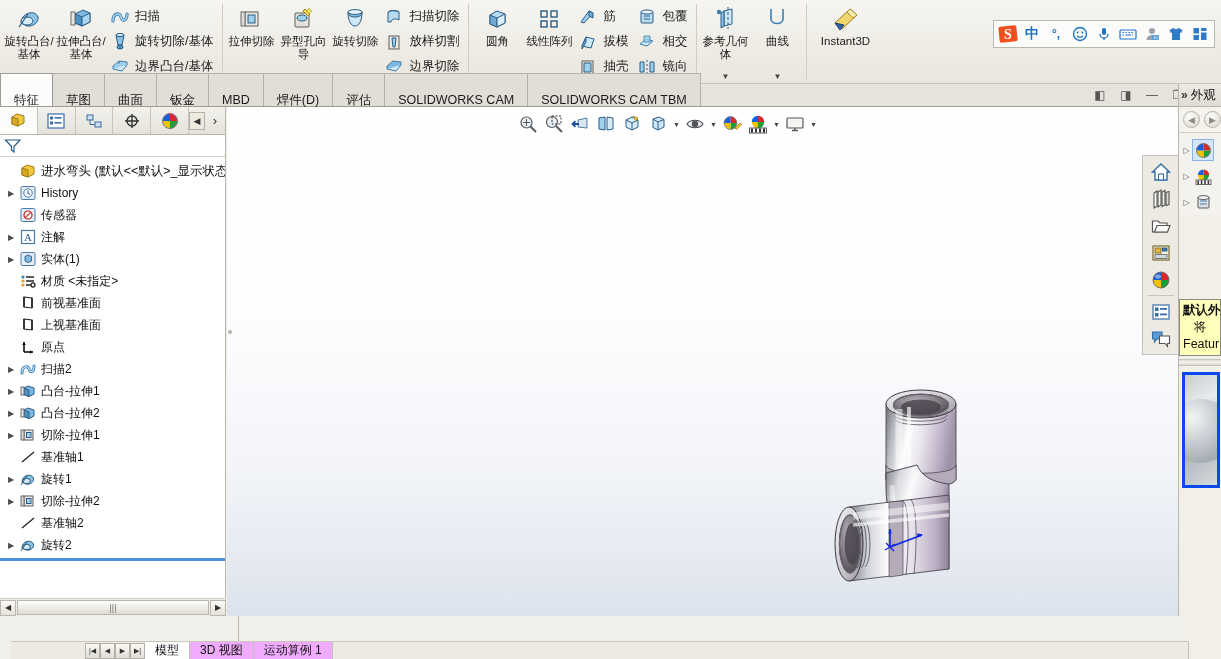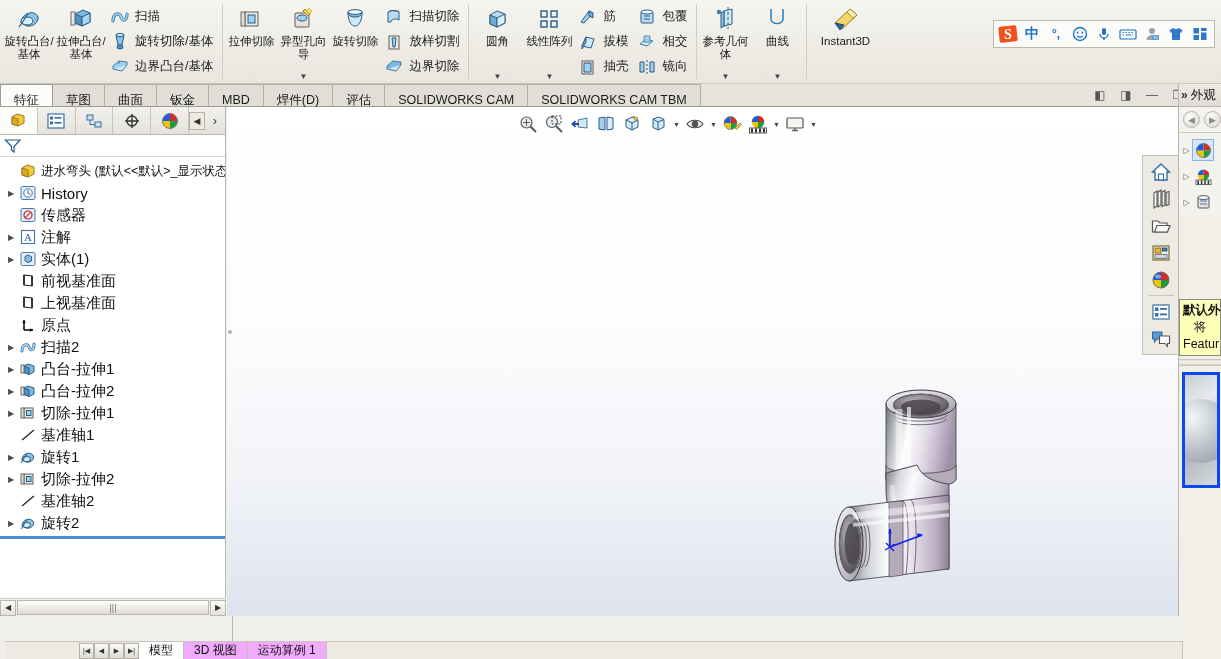--- a/index.html
+++ b/index.html
@@ -52,21 +52,21 @@
   }
   .ime-bar .it { width: 24px; height: 24px; display:flex; align-items:center;justify-content:center; cursor:default;}
 
   
   .tabstrip {
     position: absolute; left: 0; top: 84px; width: 1221px; height: 23px;
     background: #e5e3db; display: flex; align-items: flex-end;
     border-bottom: 1px solid #9e9c93;
   }
   .tab {
-    height: 22px; line-height: 21px; padding: 5px 13px; font-size: 12.5px;
+    height: 22px; line-height: 21px; padding: 16px 13px; font-size: 12.5px;
     background: #e0ded6; border: 1px solid #b2b0a7; border-bottom: none;
     margin-right: -1px; cursor: default; color: #1a1a1a; white-space: nowrap;
   }
   .tab.active { background: #fcfcfa; border-color: #9e9c93; position: relative; z-index: 3; }
   .tab-spacer { flex: 1; }
   .win-btns { display: flex; align-items: center; height: 22px; padding-right: 4px; }
   .win-btns .wb {
     width: 26px; height: 20px; display:flex; align-items:center; justify-content:center;
     color:#555; font-size: 12px; cursor: default;
   }
@@ -91,21 +91,21 @@
     border:1px solid #b3b1a8; background:#eceade; font-size:9px; color:#333; cursor:default;}
   .lp-nav-ch { width:16px;height:20px;display:flex;align-items:center;justify-content:center;font-size:13px;color:#333;cursor:default;}
   .filter-row {
     height: 22px; border-bottom: 1px solid #d4d2c9; display: flex; align-items: center;
     padding-left: 4px; background: #fff;
   }
   .tree { flex: 1; overflow: hidden; padding-top: 3px; background:#fff; position:relative;}
   .trow { height: 22px; display: flex; align-items: center; padding-left: 4px; cursor: default; white-space: nowrap;}
   .texp { width: 14px; text-align: center; font-size: 8px; color: #4d4d4d; flex:none;}
   .ticon { width: 20px; height: 18px; display:flex; align-items:center; justify-content:center; flex:none; margin-right:3px;}
-  .tlabel { font-size: 15px; color: #111; }
+  .tlabel { font-size: 12px; color: #111; }
   .tree-root .tlabel { font-size: 12.5px; }
   .tree-bottom-bar { height:3px; background:#4a90d9; margin-top:2px; }
   .lp-scroll {
     position:absolute; left:0; bottom:0; width:226px; height:18px;
     background:#efeee8; border-top:1px solid #cfcdc4; display:flex; align-items:center;
   }
   .lp-scroll .arr { width:16px;height:16px;display:flex;align-items:center;justify-content:center;font-size:8px;color:#333;
     border:1px solid #b9b7ae; background:linear-gradient(to bottom,#fbfaf7,#e4e2da); cursor:default;}
   .lp-scroll .thumb { flex:1; height:15px; margin:0 1px;
     background:linear-gradient(to bottom,#fdfdfb,#dedcd4); border:1px solid #b9b7ae;
@@ -170,21 +170,21 @@
     background: linear-gradient(145deg,#c9cdd2 0%, #e9ebee 30%, #aeb4bb 60%, #d7dade 100%);
     position: relative; overflow:hidden;
   }
   .rp-thumb .sphere {
     position:absolute; left:-16px; top:24px; width:64px; height:64px; border-radius:50%;
     background: radial-gradient(circle at 36% 30%, #f3f5f7 0%, #c3c8ce 45%, #8d949c 100%);
   }
 
   
   .bottomarea {
-    position:absolute; left:5px; top:616px; width:1178px; height:43px; background:#f0efe9;
+    position:absolute; left:11px; top:616px; width:1178px; height:43px; background:#f0efe9;
   }
   .vsplit { position:absolute; left:227px; top:0; width:1px; height:25px; background:#b8b6ad;}
   .doctabs {
     position:absolute; left:0; top:25px; width:1178px; height:18px;
     display:flex; align-items:stretch; background:#eceae2; border-top:1px solid #c8c6bd;
   }
   .navbtns { display:flex; align-items:center; margin-left:74px; }
   .navbtns .nv { width:15px;height:16px; border:1px solid #b3b1a8;
     background:linear-gradient(to bottom,#fbfaf7,#dedcd4);
     display:flex;align-items:center;justify-content:center;font-size:7px;color:#333;cursor:default;}
@@ -635,20 +635,35 @@
         <span class="texp">▶</span>
         <span class="ticon">
           <svg width="18" height="16" viewBox="0 0 18 16">
               <rect x="2" y="1.5" width="14" height="13" rx="1.5" fill="#e4ecf5" stroke="#4a7aa8" stroke-width="1"></rect>
               <path d="M6 5.5 L9 4 L12.5 5.5 L12.5 10 L9 11.6 L6 10 Z" fill="#7fb8e0" stroke="#2a5d86" stroke-width=".9"></path>
             </svg>
         </span>
         <span class="tlabel">实体(1)</span>
       </div>
 
+      <div class="trow">
+        <span class="texp"></span>
+        <span class="ticon">
+          <svg width="18" height="16" viewBox="0 0 18 16">
+              <circle cx="4" cy="4" r="1.6" fill="#3a7fb5"></circle>
+              <circle cx="4" cy="8" r="1.6" fill="#e0a31a"></circle>
+              <circle cx="4" cy="12" r="1.6" fill="#e0a31a"></circle>
+              <rect x="7" y="3.2" width="8" height="1.6" fill="#333"></rect>
+              <rect x="7" y="7.2" width="8" height="1.6" fill="#333"></rect>
+              <rect x="7" y="11.2" width="5" height="1.6" fill="#333"></rect>
+              <circle cx="14" cy="12" r="2" fill="none" stroke="#333" stroke-width="1.4"></circle>
+            </svg>
+        </span>
+        <span class="tlabel">材质 &lt;未指定&gt;</span>
+      </div>
 
       <div class="trow">
         <span class="texp"></span>
         <span class="ticon">
           <svg width="18" height="16" viewBox="0 0 18 16">
               <path d="M5 2 L13 3 L13 13 L5 12 Z" fill="none" stroke="#222" stroke-width="1.1"></path>
               <path d="M5 2 L5 12" stroke="#222" stroke-width="1.6"></path>
               <path d="M13 3 L13 13" stroke="#222" stroke-width="1.6"></path>
             </svg>
         </span>

